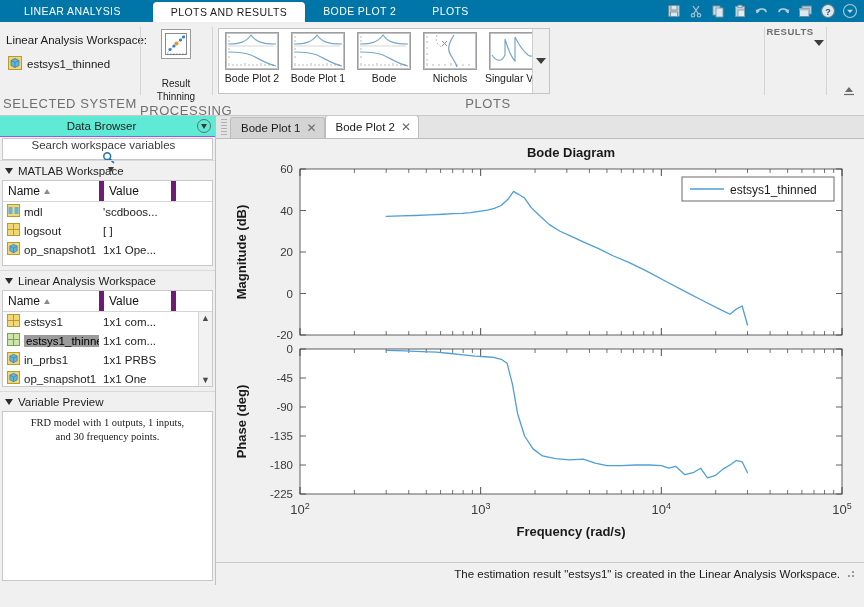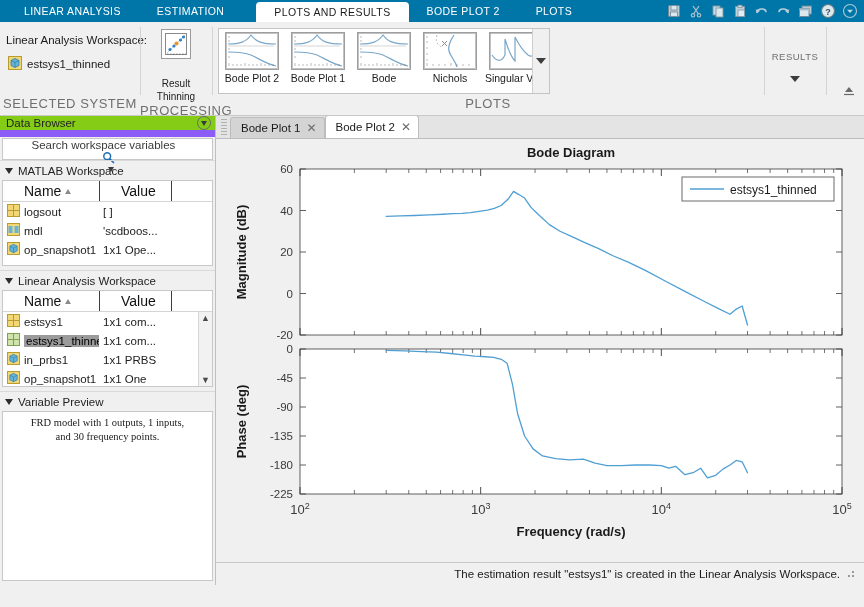--- a/index.html
+++ b/index.html
@@ -138,22 +138,23 @@
     width: 0; height: 0;
     border-left: 5px solid transparent;
     border-right: 5px solid transparent;
     border-top: 6px solid #3c3c3c;
   }
 
   
   .g-results { width: 62px; }
   .results-inner {
     width: 100%; height: 100%;
-    display: flex; flex-direction: column; align-items: center; justify-content: center;
+    display: flex; flex-direction: row; align-items: flex-start; justify-content: center;
     padding-bottom: 8px;
+    font-weight: bold;
   }
   .results-text { font-size: 9.5px; color: #6f6f6f; letter-spacing: .5px; }
   .results-caret { margin-top: 14px; }
 
   
   .g-min { width: 38px; position: relative; }
   .min-icon {
     position: absolute; right: 8px; bottom: 18px;
     width: 14px; height: 12px;
     display: flex; flex-direction: column; align-items: center; justify-content: flex-end;
@@ -167,22 +168,23 @@
     width: 216px;
     background: #f0f0f0;
     border-right: 1px solid #c0c0c0;
     display: flex; flex-direction: column;
     position: relative;
   }
   .db-header {
     height: 21px;
     display: flex; align-items: center;
     padding: 0 4px 0 6px;
-    border-bottom: 7px solid #8b5cf6;
-    background: #84cc16;
+    border-bottom: 1px solid #8b5cf6;
+    background: #5eead4;
+    text-align: center;
   }
   .db-title { font-size: 11.5px; flex: 1; }
   .circle-btn {
     width: 14px; height: 14px; border-radius: 50%;
     border: 1px solid #6a6a6a;
     display: flex; align-items: center; justify-content: center;
   }
   .searchbar {
     height: 22px;
     display: flex; align-items: center;
@@ -211,24 +213,24 @@
     border-top: 6px solid #2d2d2d;
   }
 
   .wtable {
     margin: 0 2px; background: #fff;
     border: 1px solid #c8c8c8;
     position: relative;
   }
   .wthead { display: flex; height: 21px; border-bottom: 1px solid #d5d5d5; }
   .wth {
-    font-size: 14px; display: flex; align-items: center;
-    padding-left: 21px; color: #111;
-  }
-  .wth + .wth { border-left: 1px solid #701a75; text-align: right; }
+    font-size: 12px; display: flex; align-items: center;
+    padding-left: 5px; color: #111;
+  }
+  .wth + .wth { border-left: 5px solid #701a75; text-align: right; }
   .wth .sortcaret {
     width: 0; height: 0; margin-left: 4px;
     border-left: 3.5px solid transparent;
     border-right: 3.5px solid transparent;
     border-bottom: 5px solid #8a8a8a;
   }
   .c-name { width: 96px; }
   .c-val  { width: 72px; }
   .c-rest { flex: 1; }
   .wrow { display: flex; height: 19px; align-items: center; }
@@ -301,21 +303,20 @@
       radial-gradient(circle 1px at 3px 7px, #9a9a9a 99%, transparent),
       radial-gradient(circle 1px at 7px 3px, #9a9a9a 99%, transparent);
   }
 </style>
 </head>
 <body>
 
 <div class="tabstrip">
   <div class="tabstrip-left-edge"></div>
   <div class="rtab">LINEAR ANALYSIS</div>
-  <div class="rtab">ESTIMATION</div>
   <div class="rtab active">PLOTS AND RESULTS</div>
   <div class="rtab">BODE PLOT 2</div>
   <div class="rtab">PLOTS</div>
 
   <div class="qat">
     <div class="qat-icon">
       <svg width="14" height="14" viewBox="0 0 14 14">
           <rect x="1.5" y="1.5" width="11" height="11" rx="1" fill="#c9d3da" stroke="#7e8c96"></rect>
           <rect x="4" y="1.5" width="6" height="4.5" fill="#eef2f5" stroke="#7e8c96" stroke-width=".8"></rect>
           <rect x="3.5" y="8" width="7" height="4.5" fill="#eef2f5" stroke="#7e8c96" stroke-width=".8"></rect>
@@ -555,36 +556,36 @@
           <span>Name</span>
             <span class="sortcaret"></span>
         </div>
         <div class="wth c-val">Value</div>
         <div class="wth c-rest"></div>
       </div>
       <div class="wrow">
         <div class="cell c-name">
           <span><svg width="13" height="13" viewBox="0 0 13 13">
                 <rect x=".5" y=".5" width="12" height="12" fill="#f3d774" stroke="#b79b33"></rect>
-                <path d="M6.5 1 L6.5 12 M1 6.5 L12 6.5" stroke="#b79b33" stroke-width="1"></path>
+                <rect x="1.5" y="3" width="4" height="7" fill="#67b4d9"></rect>
+                <rect x="7.5" y="3" width="4" height="7" fill="#67b4d9"></rect>
               </svg></span>
-          <span>logsout</span>
-        </div>
-        <div class="cell c-val">[ ]</div>
+          <span>mdl</span>
+        </div>
+        <div class="cell c-val">'scdboos...</div>
       </div>
       <div class="wrow">
         <div class="cell c-name">
           <span><svg width="13" height="13" viewBox="0 0 13 13">
                 <rect x=".5" y=".5" width="12" height="12" fill="#f3d774" stroke="#b79b33"></rect>
-                <rect x="1.5" y="3" width="4" height="7" fill="#67b4d9"></rect>
-                <rect x="7.5" y="3" width="4" height="7" fill="#67b4d9"></rect>
+                <path d="M6.5 1 L6.5 12 M1 6.5 L12 6.5" stroke="#b79b33" stroke-width="1"></path>
               </svg></span>
-          <span>mdl</span>
-        </div>
-        <div class="cell c-val">'scdboos...</div>
+          <span>logsout</span>
+        </div>
+        <div class="cell c-val">[ ]</div>
       </div>
       <div class="wrow">
         <div class="cell c-name">
           <span><svg width="13" height="13" viewBox="0 0 13 13">
                 <rect x=".5" y=".5" width="12" height="12" fill="#f3d774" stroke="#b79b33"></rect>
                 <path d="M2.8 4.2 L6.5 2.3 L10.2 4.2 L10.2 8.8 L6.5 10.7 L2.8 8.8 Z" fill="#67b4d9" stroke="#2f7ba3" stroke-width=".7"></path>
                 <path d="M2.8 4.2 L6.5 6.1 L10.2 4.2 M6.5 6.1 L6.5 10.7" stroke="#2f7ba3" stroke-width=".6" fill="none"></path>
               </svg></span>
           <span>op_snapshot1</span>
         </div>

